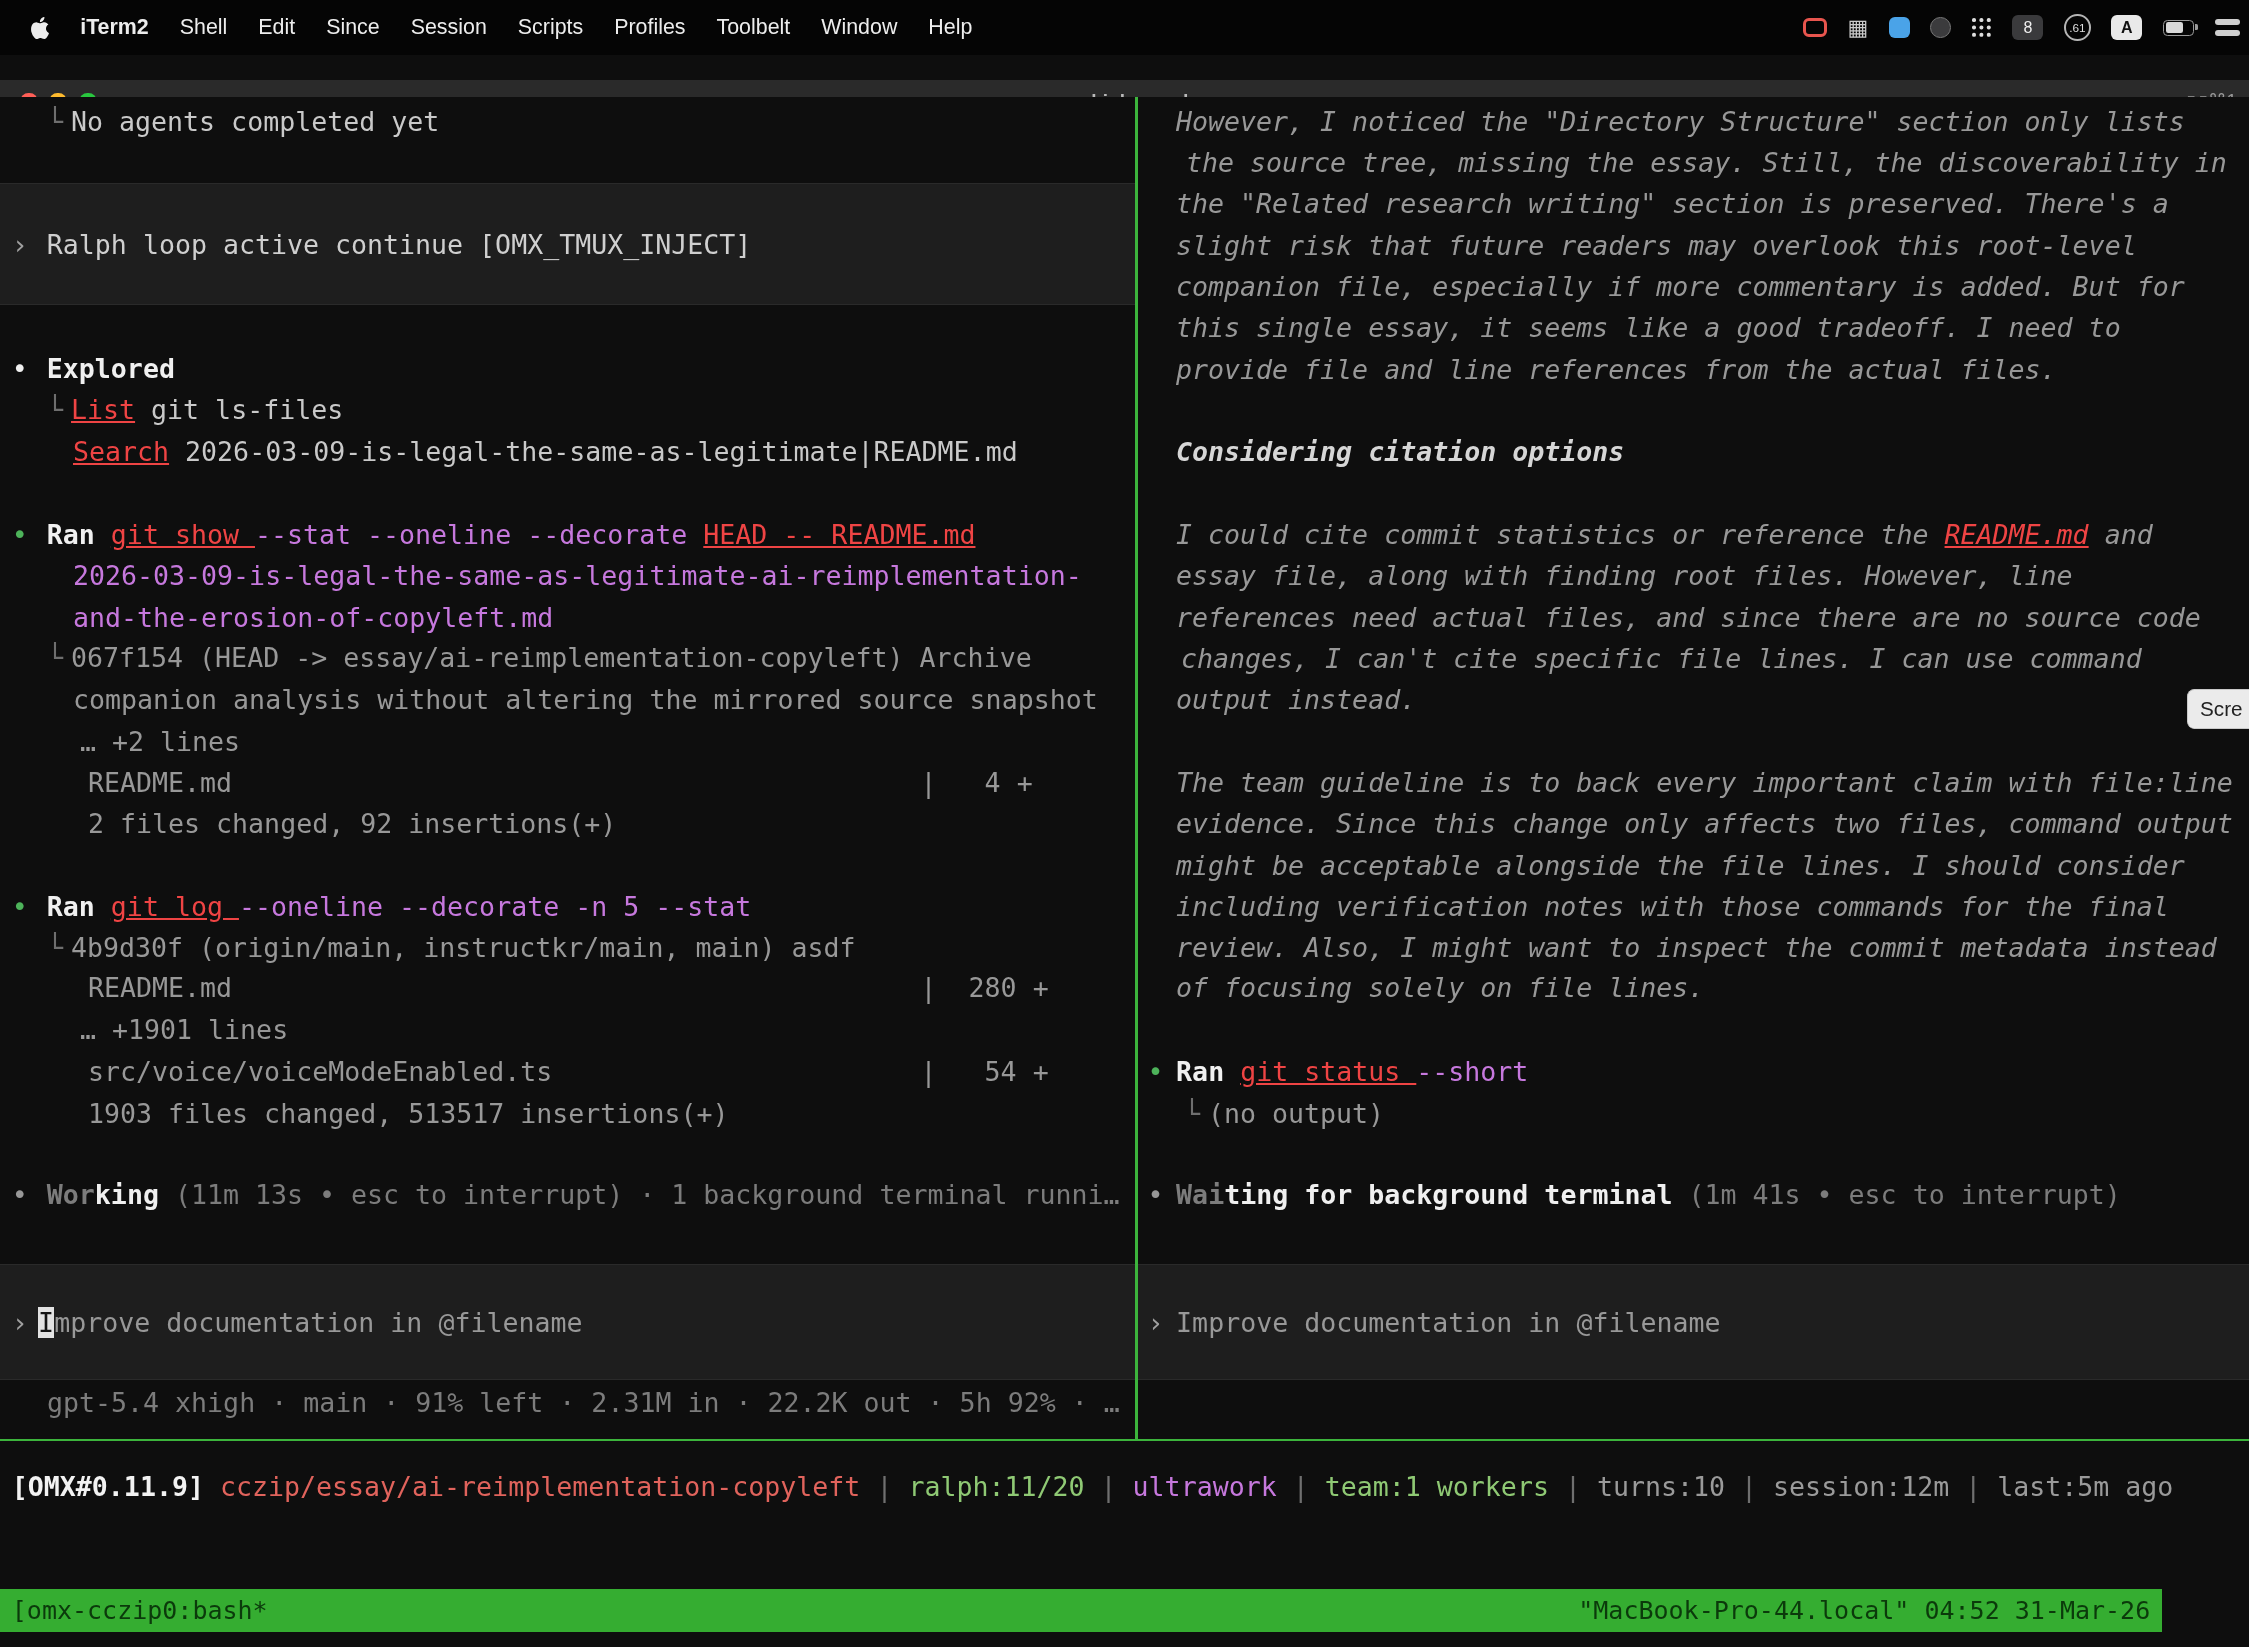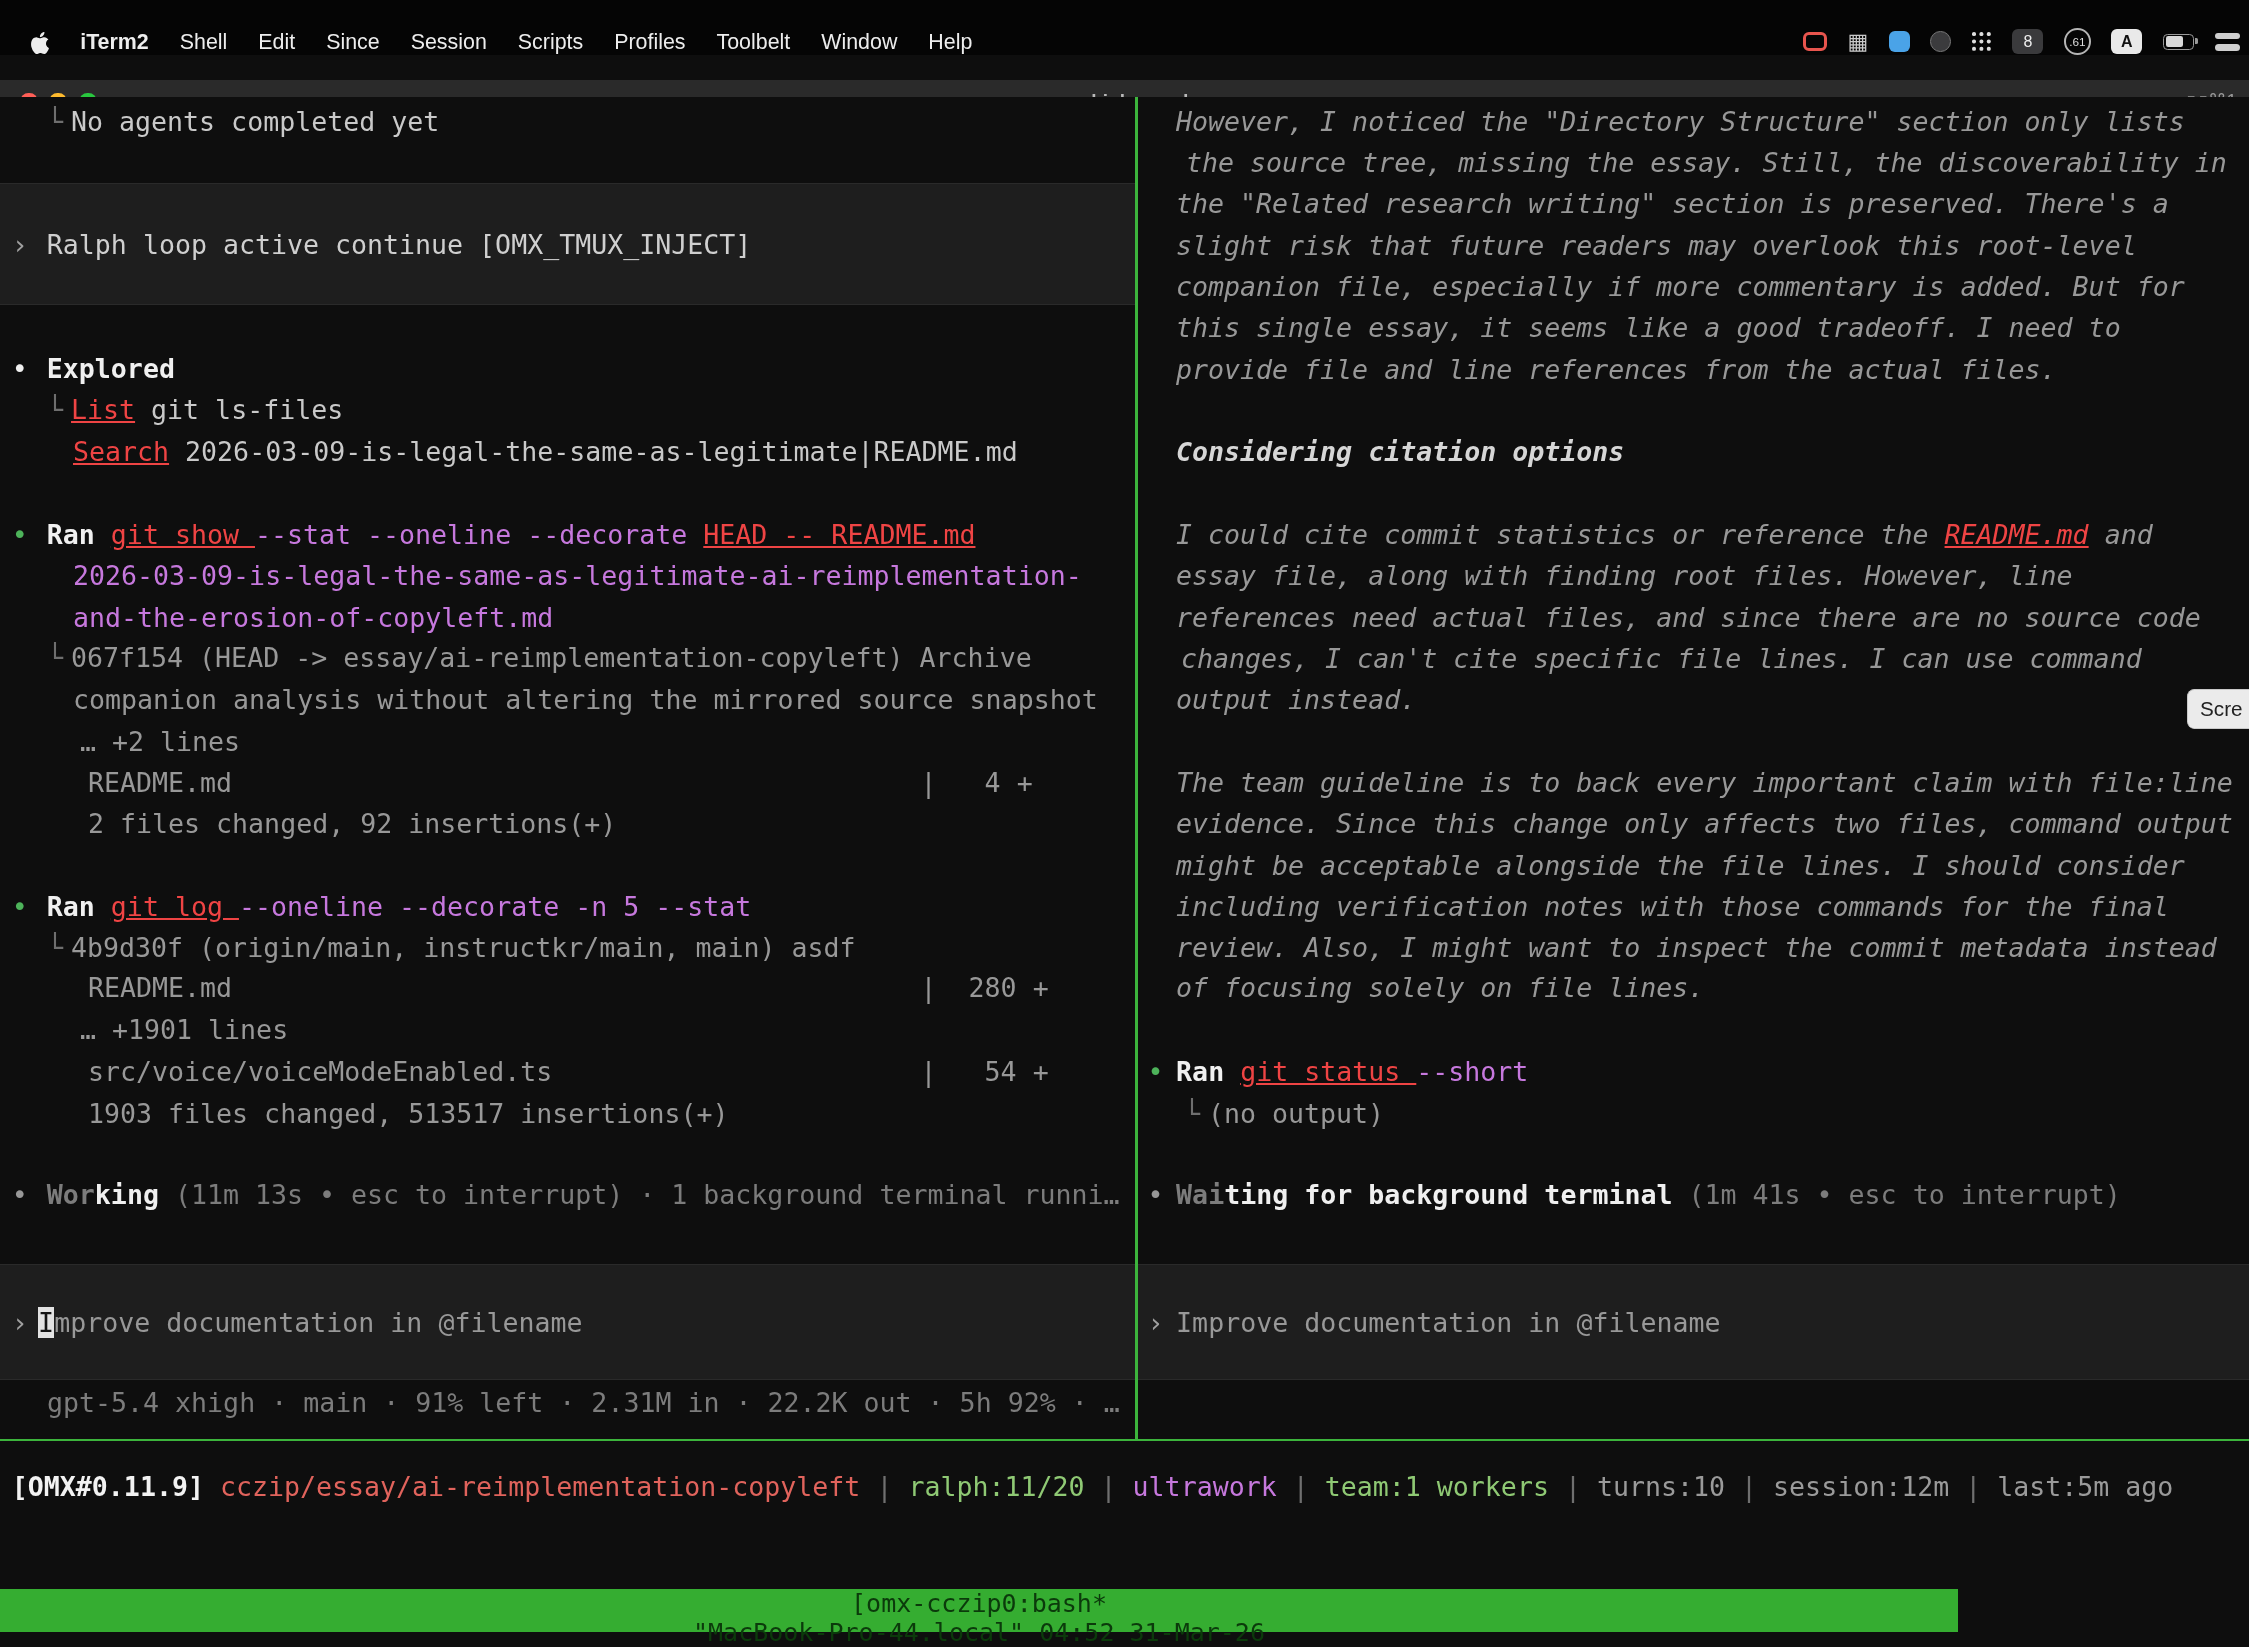--- a/index.html
+++ b/index.html
@@ -3,21 +3,21 @@
 <meta charset="utf-8">
 <style>
   html,body{margin:0;padding:0;}
   body{
     width:2250px;height:1648px;position:relative;overflow:hidden;
     background:#0e0e0e;font-family:"DejaVu Sans Mono",monospace;
   }
   
   .menubar{
     position:absolute;top:0;left:0;width:2250px;height:55px;background:#050505;
-    display:flex;align-items:flex-end;color:#ededed;
+    display:flex;align-items:center;color:#ededed;
     font-family:"Liberation Sans",sans-serif;font-size:21.4px;padding:0 10.3px 0 22px;box-sizing:border-box;
   }
   .apple{width:25px;height:25px;margin:0 10.3px 0 7.4px;display:flex;align-items:center;}
   .mitem{padding:0 15.5px;white-space:nowrap;}
   .mitem.app{font-weight:bold;}
   .mright{margin-left:auto;display:flex;align-items:center;gap:20.7px;}
   .rec-icon{width:23.6px;height:19px;border:3px solid #e8554e;border-radius:5.9px;box-sizing:border-box;}
   .glyph-icon{color:#c9c9c9;font-size:22px;line-height:22px;}
   .drop-icon{width:20.7px;height:20.7px;border-radius:5.9px;background:#4aa3e8;}
   .ghost-icon{width:20.7px;height:20.7px;border-radius:50%;background:#3b3b3d;border:1.5px solid #777;box-sizing:border-box;}
@@ -75,22 +75,22 @@
   .cursor{background:#e2e2e2;color:#141414;}
   
   .omxline{position:absolute;top:1466px;left:11.8px;height:41px;line-height:41px;font-size:26.6px;white-space:pre;color:#8a8a8a;}
   .omx-ver{color:#f2f2f2;font-weight:bold;}
   .omx-repo{color:#e0635c;}
   .omx-grn{color:#8fc974;}
   .omx-mag{color:#c678dd;}
   .omx-sep{color:#6f6f6f;}
   .omx-dim{color:#9a9a9a;}
   
-  .tmuxbar{position:absolute;top:1589px;left:0;width:1958px;height:43px;background:#35ad31;color:#0b3a0b;
-    display:flex;align-items:center;justify-content:space-between;font-size:25px;padding:0 11.8px;box-sizing:border-box;white-space:pre;flex-direction:column;}
+  .tmuxbar{position:absolute;top:1589px;left:0;width:2162px;height:43px;background:#35ad31;color:#0b3a0b;
+    display:flex;align-items:center;justify-content:space-between;font-size:25px;padding:0 11.8px;box-sizing:border-box;white-space:pre;}
   
   .edge-overlay{position:absolute;top:689px;right:0;height:38px;background:#ebebeb;color:#222;border:1.5px solid #c9c9c9;border-right:none;
     border-radius:7.4px 0 0 7.4px;display:flex;align-items:center;padding:0 7.4px 0 11.8px;font-family:"Liberation Sans",sans-serif;font-size:20.7px;z-index:10;}
 </style>
 </head>
 <body>
 
 <div class="menubar">
   <span class="apple">
     <svg viewBox="0 0 16 16" width="22" height="22">

